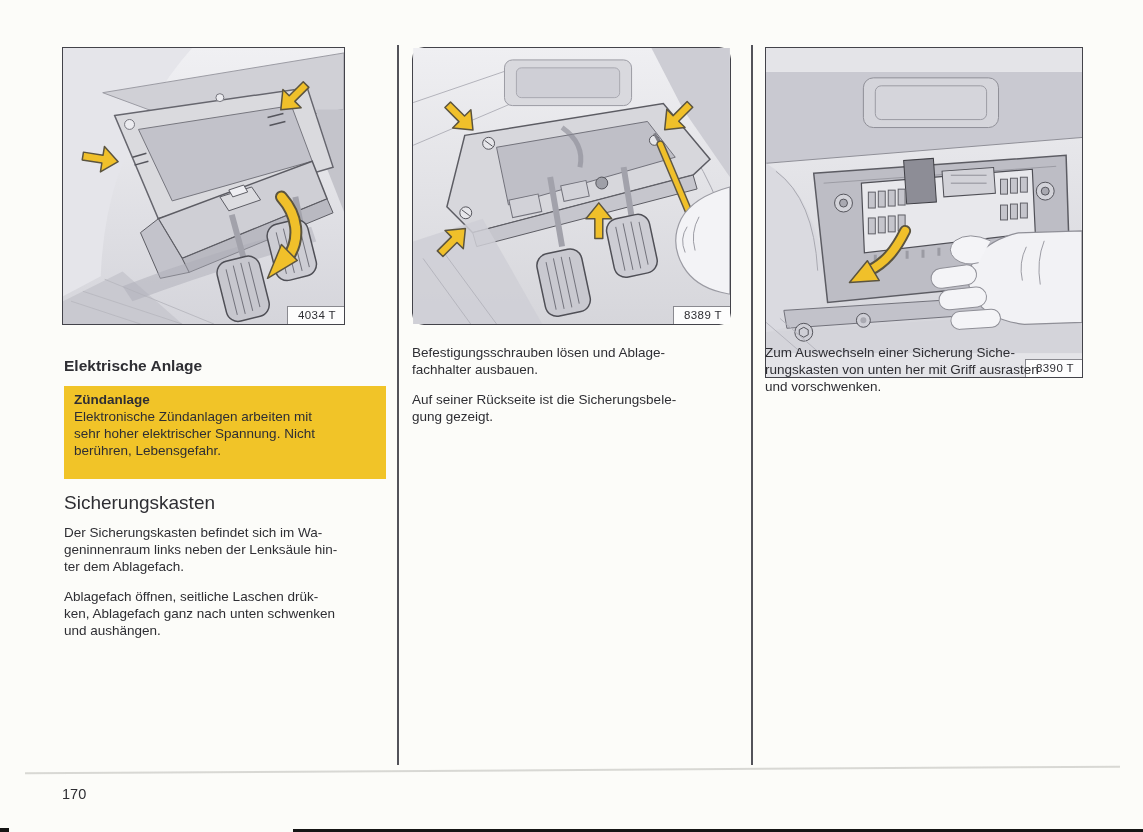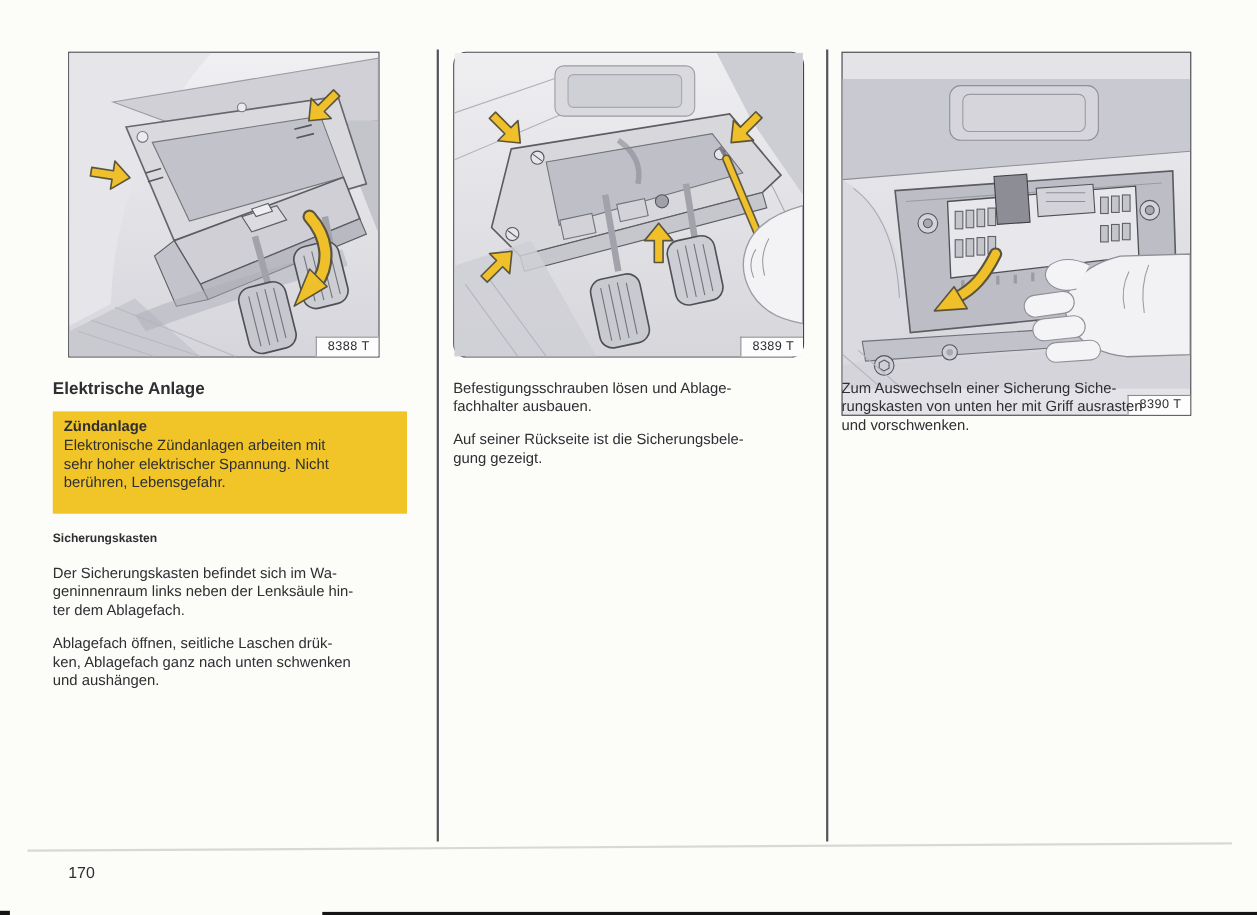--- a/index.html
+++ b/index.html
@@ -18,25 +18,25 @@
   .fig-label{
     position:absolute;right:0;bottom:0;background:#fdfdfd;
     border-left:1px solid #8a8a90;border-top:1px solid #8a8a90;
     padding:2px 8px 3px 10px;font-size:11.5px;color:#2e2e33;letter-spacing:.4px;
   }
   .fig1{left:62px;top:47px;width:283px;height:278px;}
   .fig2{left:412px;top:47px;width:319px;height:278px;border-radius:12px;}
   .fig3{left:765px;top:47px;width:318px;height:331px;}
 
   .col{position:absolute;top:344px;width:322px;font-size:13.5px;line-height:17px;}
-  .col1{left:48px;}
+  .col1{left:64px;margin-top:12px;}
   .col2{left:412px;}
   .col3{left:765px;}
   .col h1{margin:0;font-size:15.5px;line-height:19px;font-weight:bold;}
-  .col h2{margin:15px 0 0 0;font-size:11px;line-height:17px;font-weight:bold;}
+  .col h2{margin:15px 0 0 0;font-size:19px;line-height:17px;font-weight:normal;}
   .col p{margin:13px 0 0 0;}
   .col p.first{margin-top:0;}
   .lines{white-space:pre-line;}
   .warning{
     margin-top:11px;background:#f1c428;padding:5px 10px 20px 10px;box-sizing:border-box;width:322px;
   }
   .warning .w-title{font-weight:bold;}
 
   .page-number{position:absolute;left:62px;top:786px;font-size:14.5px;text-align:center;}
   .scan-line{position:absolute;left:25px;top:769px;width:1095px;height:1.5px;
@@ -95,21 +95,21 @@
       </g>
       <g transform="translate(254,46) rotate(135)">
         <path d="M0,9 L20,9 L20,0 L36,13 L20,26 L20,17 L0,17 Z" fill="#f0c02a" stroke="#5b543f" stroke-width="1.5" stroke-linejoin="round"></path>
       </g>
       <g>
         <path d="M220,150 C236,168 240,192 226,212" fill="none" stroke="#5b543f" stroke-width="13" stroke-linecap="round"></path>
         <path d="M220,150 C236,168 240,192 226,212" fill="none" stroke="#f0c02a" stroke-width="9" stroke-linecap="round"></path>
         <polygon points="206,232 236,214 220,198" fill="#f0c02a" stroke="#5b543f" stroke-width="1.5" stroke-linejoin="round"></polygon>
       </g>
     </svg>
-    <figcaption class="fig-label">8388 T</figcaption>
+    <figcaption class="fig-label">4034 T</figcaption>
   </figure>
 
   <figure class="fig fig2">
     <svg viewBox="0 0 319 278">
       <defs>
         <linearGradient id="g2" x1="0" y1="0" x2="0" y2="1">
           <stop offset="0" stop-color="#efeff2"></stop>
             <stop offset="1" stop-color="#d6d6db"></stop>
         </linearGradient>
       </defs>

